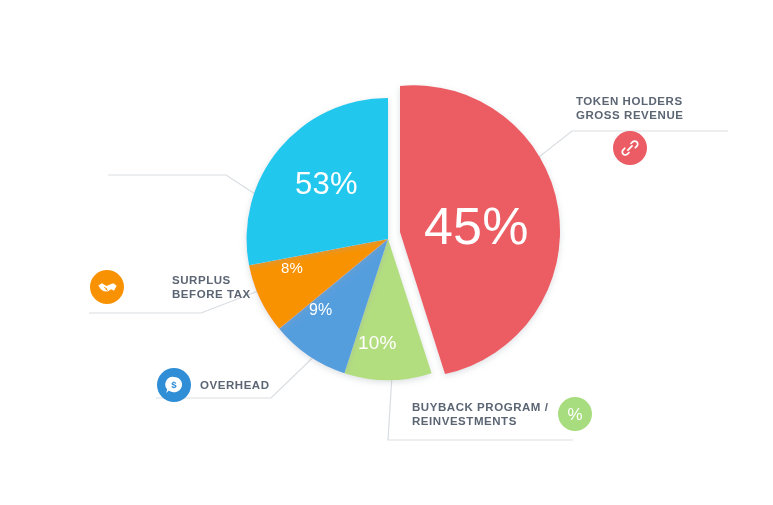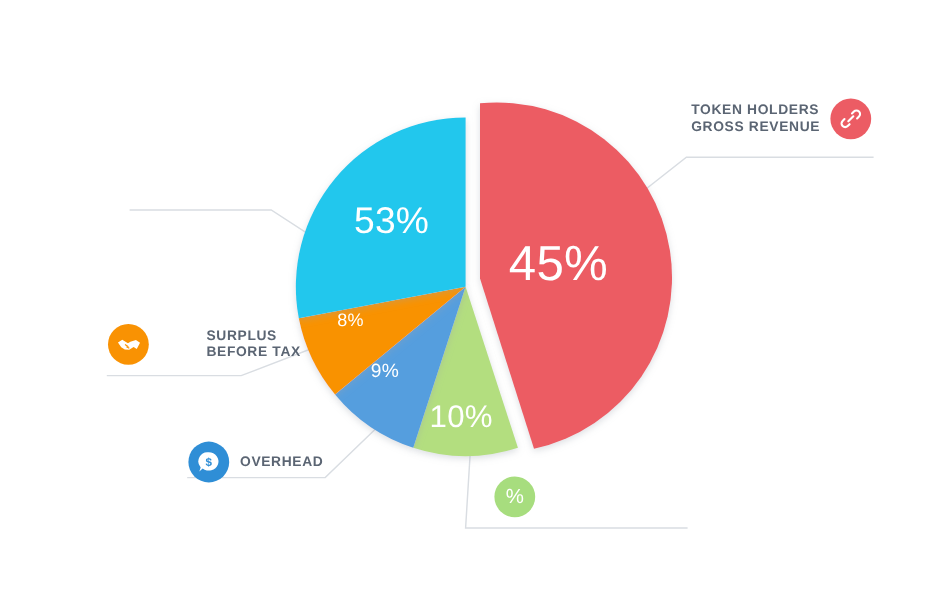--- a/index.html
+++ b/index.html
@@ -46,39 +46,40 @@
     letter-spacing: 0.55px;
     line-height: 14px;
     color: #5b6573;
     font-weight: bold;
     white-space: pre-line;
     text-transform: uppercase;
   }
   
   #legend-token {
     left: 576px;
-    top: 82px;
+    top: 94px;
+    flex-direction: column;
   }
   #legend-token .legend-text { text-align: left; }
   #legend-electricity { left: 112px; top: 134px; }
   #legend-surplus     { left: 90px;  top: 270px; gap: 48px; }
   #legend-overhead    { left: 157px; top: 368px; }
   #legend-buyback     { left: 412px; top: 397px; }
   #legend-buyback .legend-text { text-align: left; }
 
   .slice-label {
     position: absolute;
     color: #ffffff;
     font-weight: normal;
     white-space: nowrap;
     letter-spacing: 0.2px;
   }
-  #label-45 { left: 424px; top: 196px; font-size: 41px; }
+  #label-45 { left: 424px; top: 196px; font-size: 52px; }
   #label-28 { left: 295px; top: 166px; font-size: 31px; }
-  #label-10 { left: 358px; top: 332px; font-size: 26px; }
+  #label-10 { left: 358px; top: 332px; font-size: 19px; }
   #label-9  { left: 309px; top: 301px; font-size: 16px; }
   #label-8  { left: 281px; top: 259px; font-size: 15px; }
 </style>
 </head>
 <body>
 
 <div id="stage">
 
   <svg id="chart-svg" viewBox="0 0 773 505">
     <defs>
@@ -145,20 +146,22 @@
     <span class="legend-badge" style="background:#2f8ed6">
       <svg width="22" height="22" viewBox="0 0 24 24">
         <path d="M12 3.2 a8.8 8.3 0 1 1 -5.6 14.7 L3.4 20.6 L4.6 16.9 A8.3 8.3 0 0 1 12 3.2 Z" fill="#ffffff"></path>
         <text x="12" y="15.6" text-anchor="middle" font-size="10.5" font-family="Liberation Sans, sans-serif" font-weight="bold" fill="#2f8ed6">$</text>
       </svg>
     </span>
     <span class="legend-text">OVERHEAD</span>
   </div>
 
   <div class="legend-item" id="legend-buyback">
+    <span class="legend-text">BUYBACK PROGRAM /
+REINVESTMENTS</span>
     <span class="legend-badge" style="background:#a7dd7e">
       <svg width="24" height="24" viewBox="0 0 24 24">
         <text x="12" y="17.5" text-anchor="middle" font-size="17" font-family="Liberation Sans, sans-serif" fill="#ffffff">%</text>
       </svg>
     </span>
   </div>
 
 </div>
 
 </body></html>

